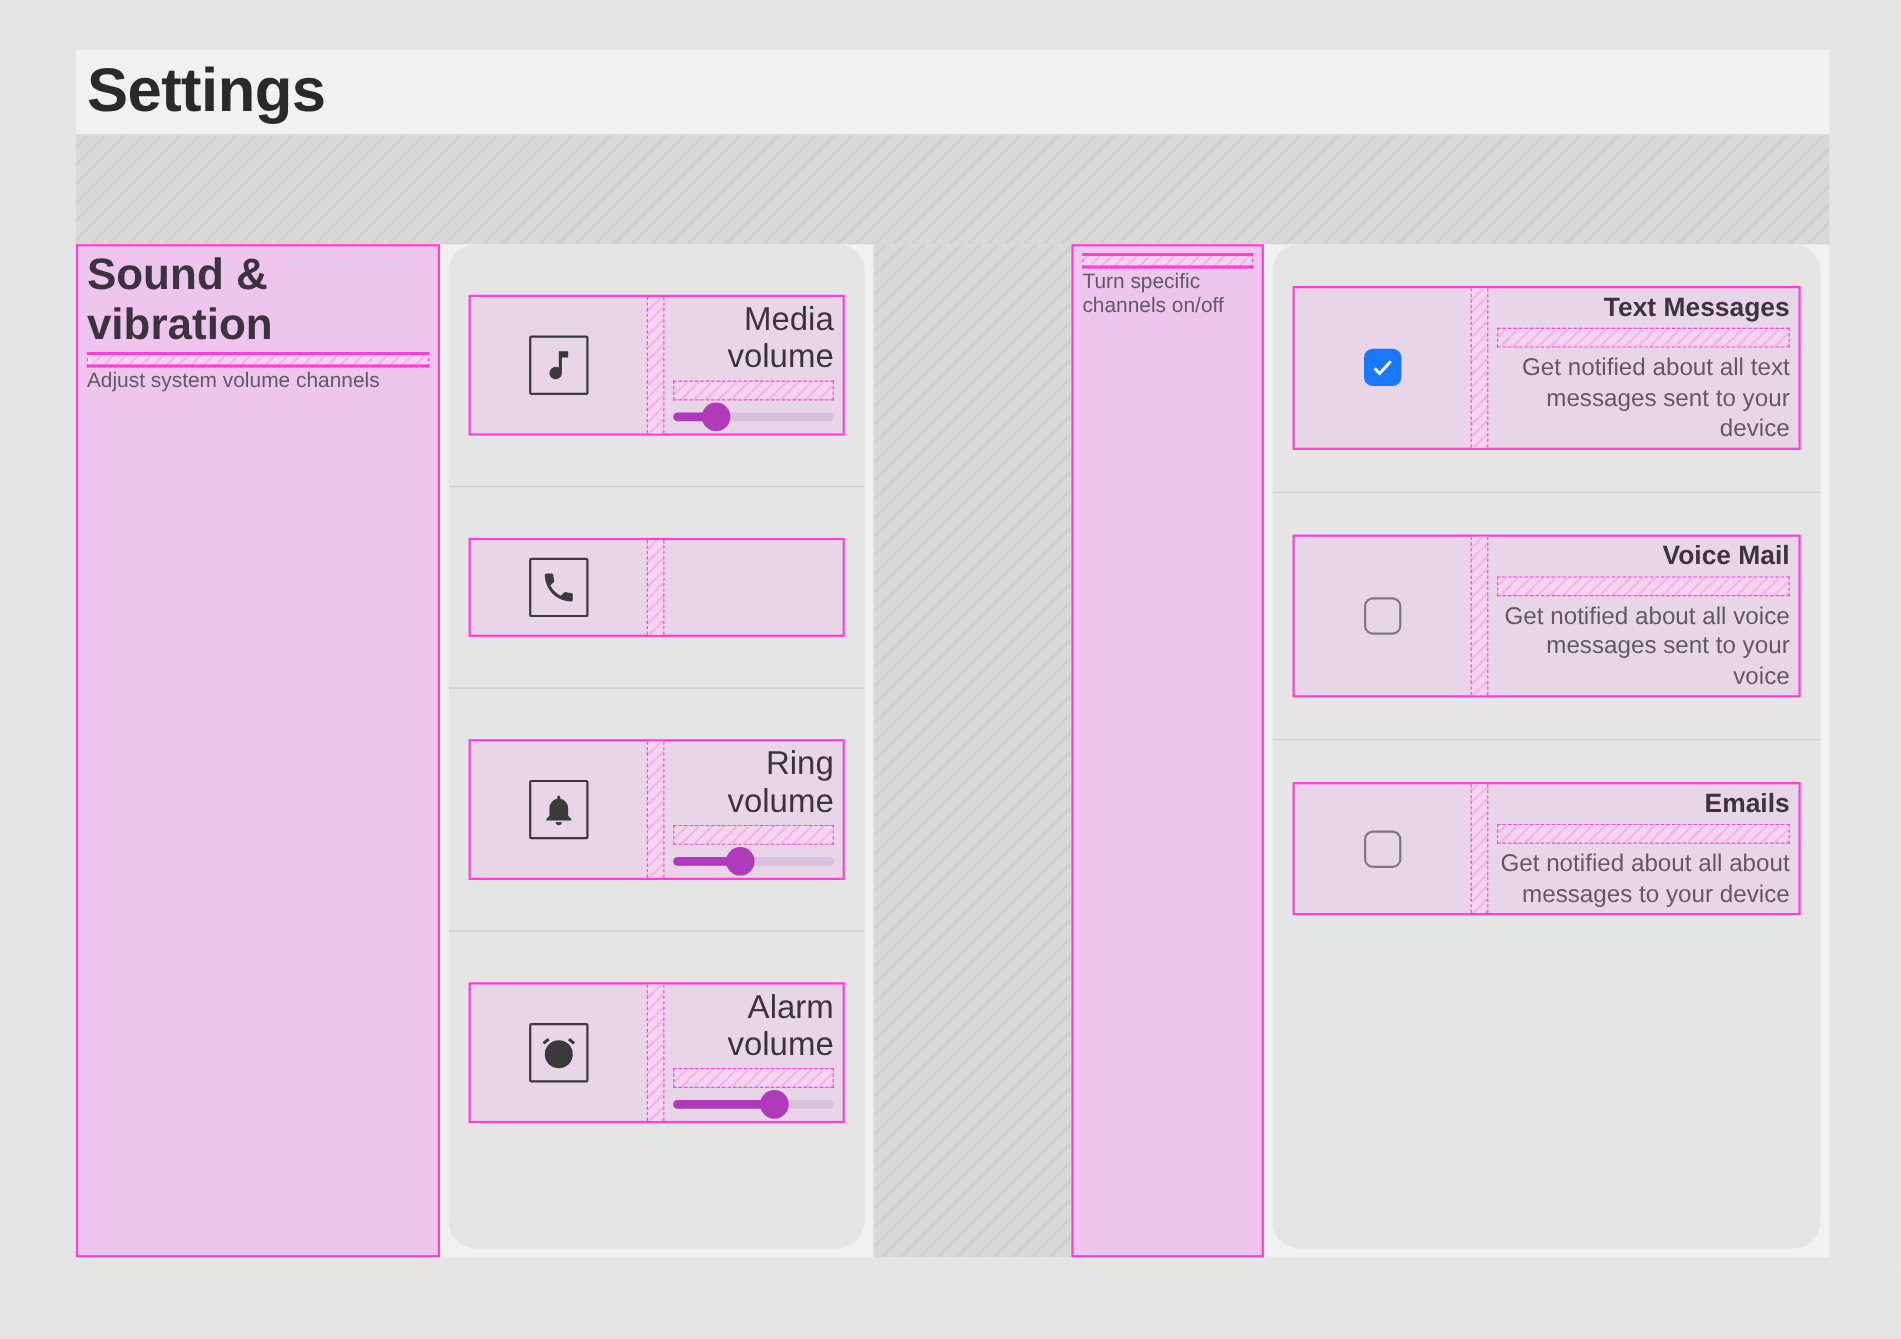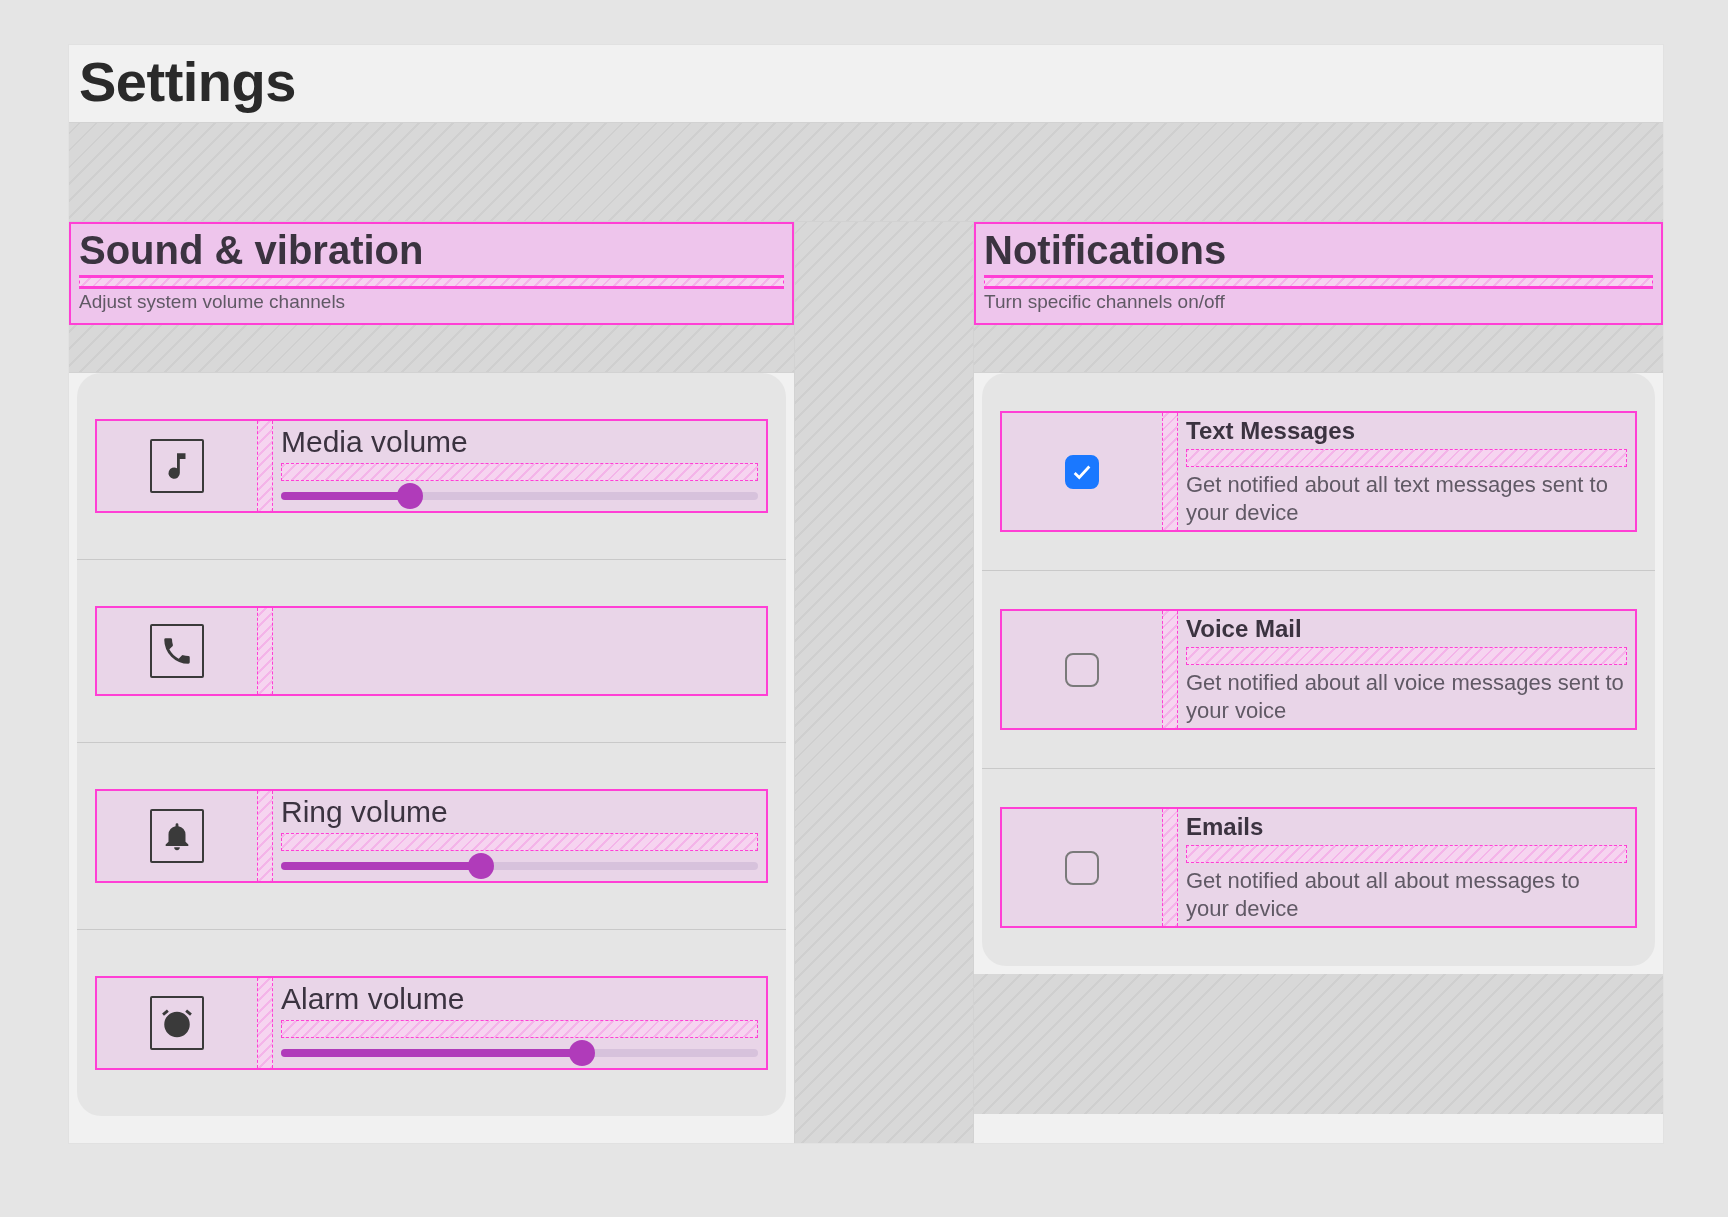--- a/index.html
+++ b/index.html
@@ -49,21 +49,21 @@
     border-bottom: 1px solid #d2d2d2;
   }
   .columns {
     flex: 1;
     display: flex;
     flex-direction: row;
     min-height: 0;
   }
   .col {
     display: flex;
-    flex-direction: column;
+    flex-direction: row;
     min-width: 0;
   }
   .col-left { flex: 0 0 725px; }
   .col-gap {
     flex: 0 0 180px;
     background: repeating-linear-gradient(-45deg, #cfcfcf 0 2px, var(--hatch-bg) 2px 12px);
     border-left: 1px solid #d2d2d2;
     border-right: 1px solid #d2d2d2;
   }
   .col-right { flex: 1; }
@@ -115,20 +115,21 @@
     padding: 46px 18px;
   }
   .row:last-child { border-bottom: none; }
   .row-halo {
     border: 2px solid var(--halo);
     background: rgba(238,197,236,0.5);
     display: flex;
     align-items: stretch;
     flex: 1;
     min-height: 90px;
+    text-align: right;
   }
   .icon-col {
     flex: 0 0 160px;
     display: flex;
     align-items: center;
     justify-content: center;
   }
   .icon-box {
     width: 54px; height: 54px;
     border: 2px solid #3a3a3a;
@@ -320,21 +321,20 @@
           </div>
         </div>
 
       </div>
     </div>
 
     <div class="col-gap"></div>
 
     <div class="col col-right">
       <div class="section-header">
-        <div class="section-title">Notifications</div>
         <div class="hatch-spacer"></div>
         <div class="section-subtitle">Turn specific channels on/off</div>
       </div>
       <div class="col-hatch-below"></div>
 
       <div class="card">
 
         <div class="row">
           <div class="row-halo">
             <div class="check-col">

